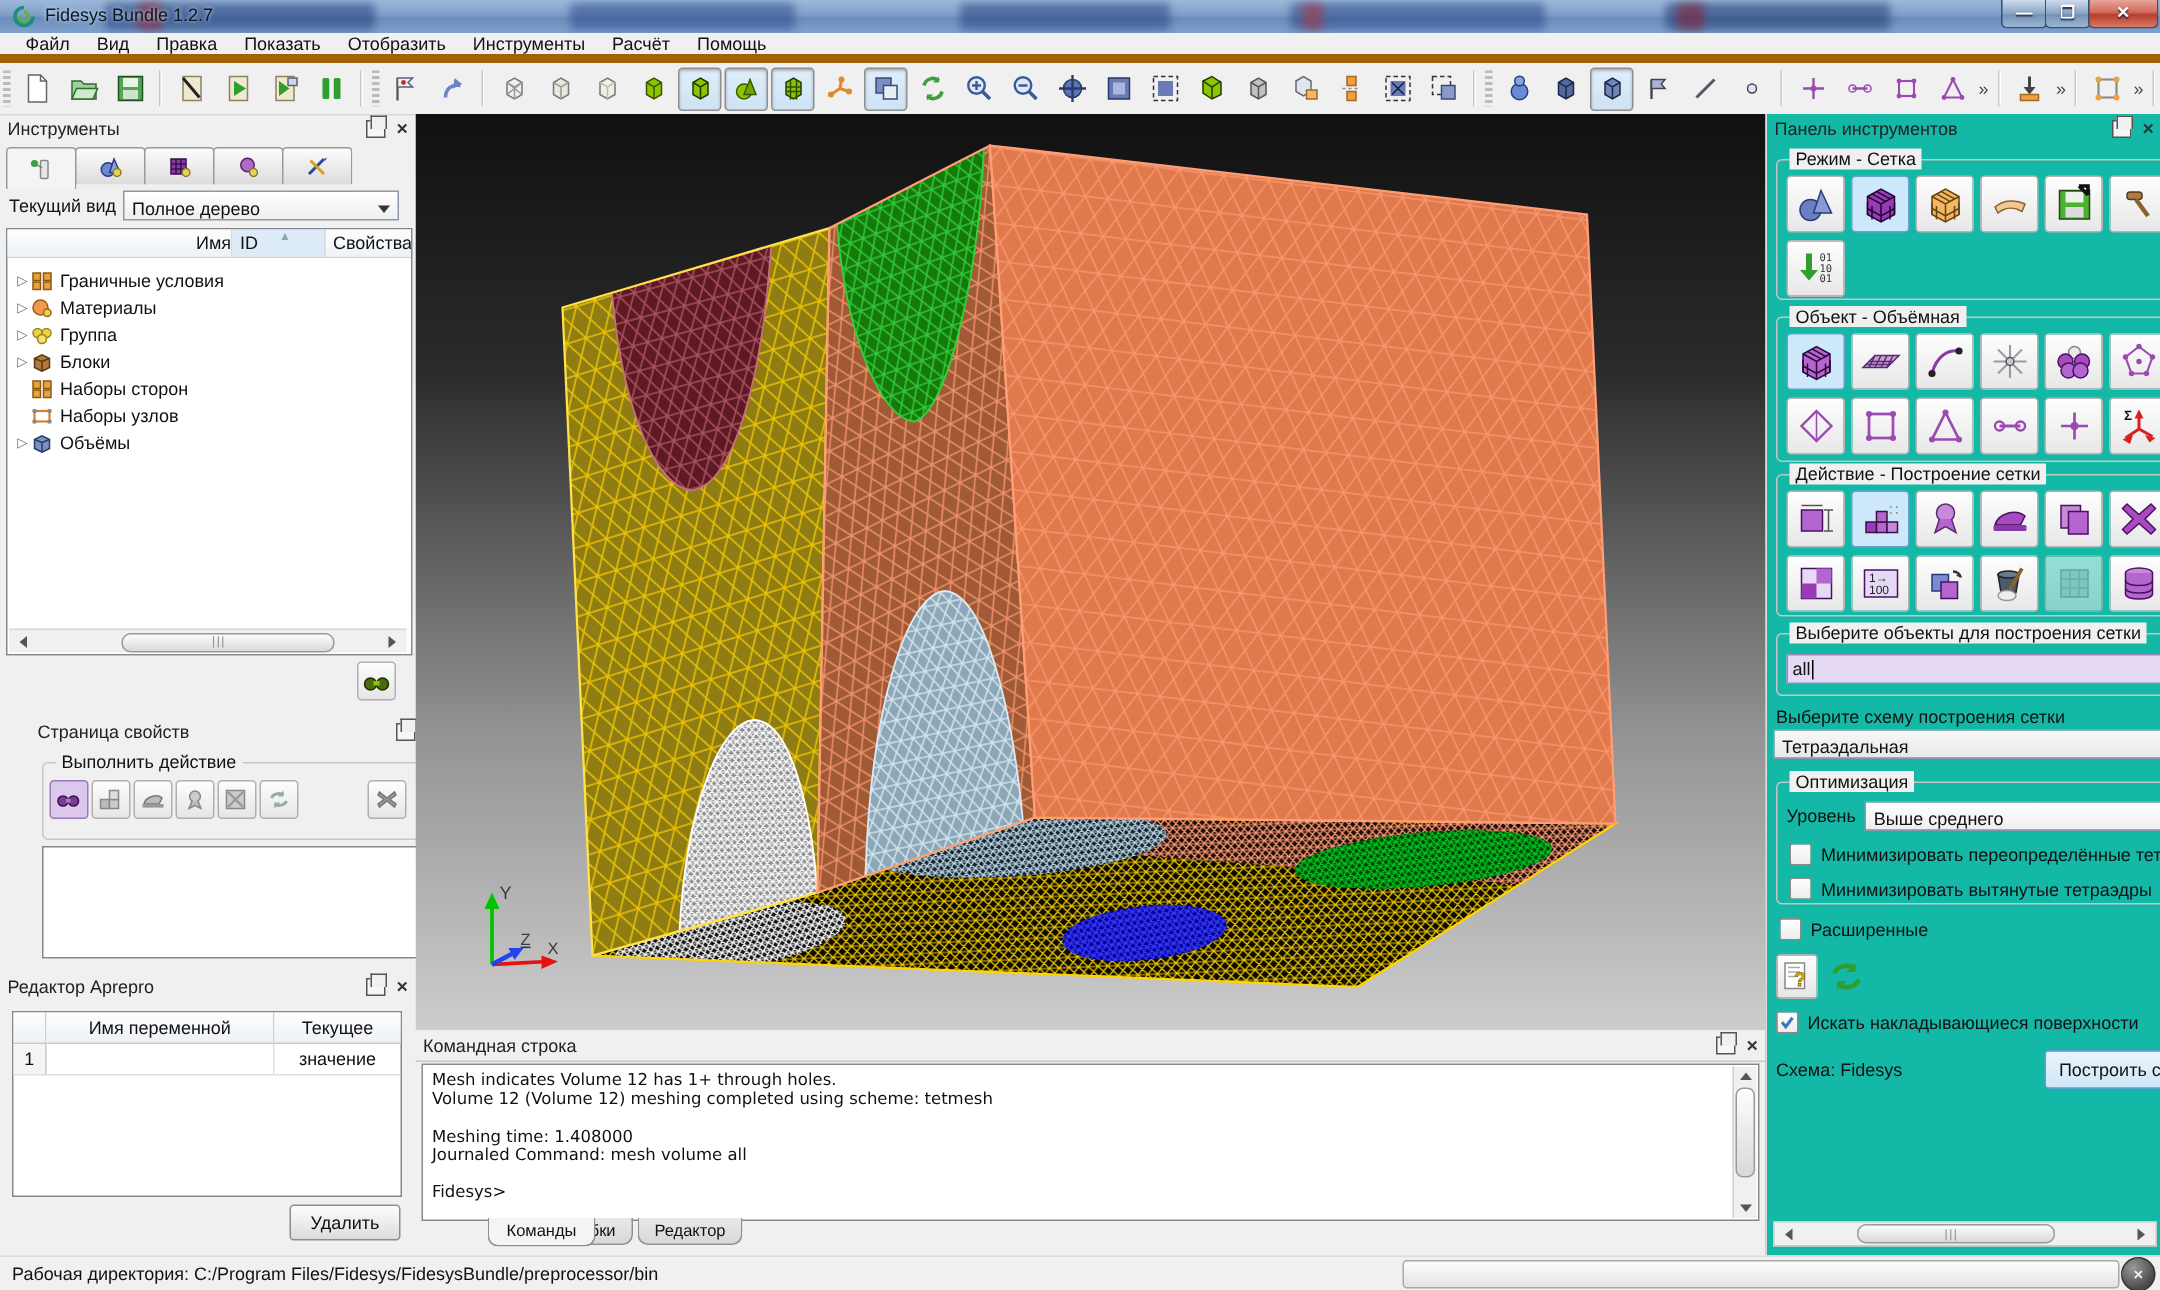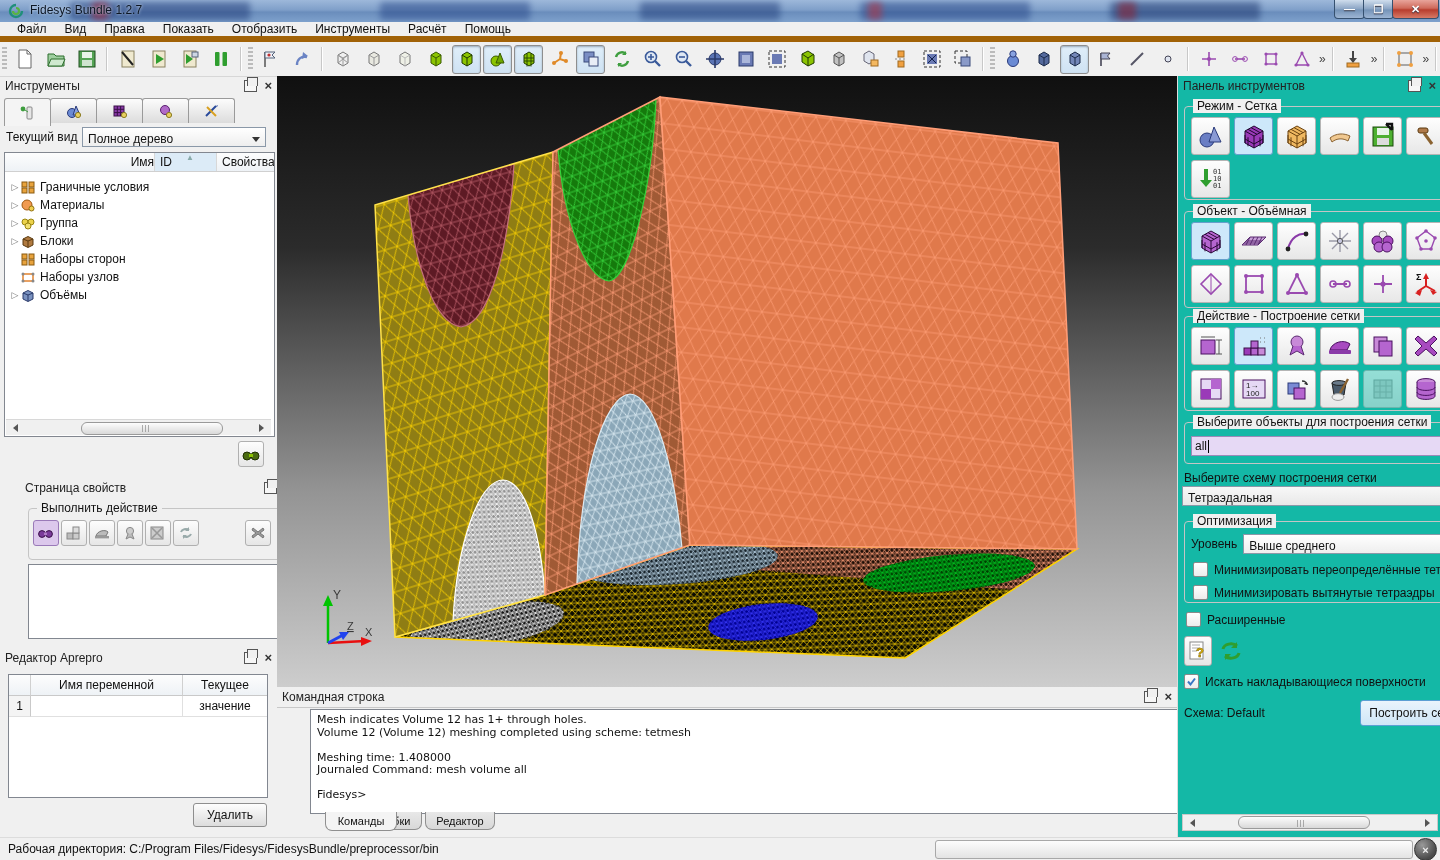--- a/index.html
+++ b/index.html
@@ -787,21 +787,21 @@
     </svg>
   </div>
 
   <div class="abs" style="left:277px;top:687px;width:900px;height:150px;background:#f0f0f0;">
     <div class="dock-h" style="border-bottom:1px solid #c8c8c8;">
       <span>Командная строка</span>
       <span class="sp"></span>
       <span class="dockbtn"></span>
       <span class="closebtn"></span>
     </div>
-    <div class="white-box abs" style="left:4px;top:22px;width:890px;height:103px;margin-left:29px;">
+    <div class="white-box abs" style="left:4px;top:22px;width:890px;height:103px;">
       <div id="console-text" style="padding:4px 6px;">Mesh indicates Volume 12 has 1+ through holes.
 Volume 12 (Volume 12) meshing completed using scheme: tetmesh
 
 Meshing time: 1.408000
 Journaled Command: mesh volume all
 
 Fidesys&gt;</div>
       <div class="abs" style="right:1px;top:1px;width:15px;height:101px;background:#f0f0f0;border-left:1px solid #d0d0d0;">
         <div style="height:13px;display:flex;align-items:center;justify-content:center;">
             <div style="width:0;height:0;border:4px solid transparent;border-bottom:5px solid #555;margin-top:-4px;"></div>
@@ -1127,21 +1127,21 @@
     <div class="cbrow abs" style="left:6px;top:598px;">
       <span class="cb">
           <svg width="11" height="11" viewBox="0 0 11 11">
             <path d="M2 5.5l2.5 3L9 2.5" fill="none" stroke="#3a76c4" stroke-width="2"></path>
           </svg>
         </span>
       <span>Искать накладывающиеся поверхности</span>
     </div>
 
     <div class="abs" style="left:6px;top:624px;display:flex;align-items:center;width:440px;">
-      <span>Схема: Default</span>
+      <span>Схема: Fidesys</span>
       <div style="width:95px;"></div>
       <div class="push-btn hl" style="width:108px;height:24px;white-space:nowrap;">Построить сетку</div>
     </div>
 
     <div class="scrollbar-h abs" style="left:4px;top:738px;width:254px;height:15px;">
       <div class="sb-arr">
           <div class="tri-l"></div>
         </div>
       <div style="flex:1;position:relative;height:13px;">
           <div class="sb-thumb" style="position:absolute;left:40px;width:130px;top:0;"></div>

